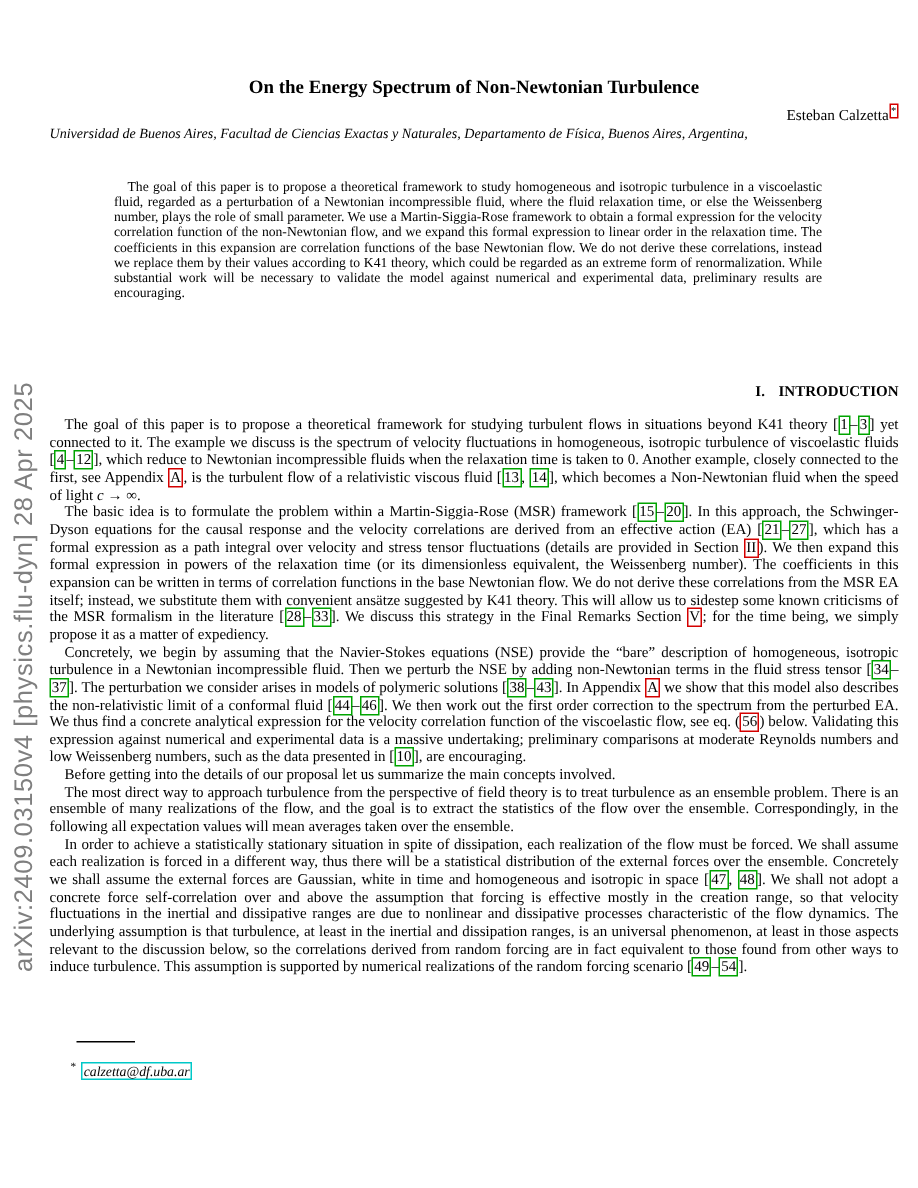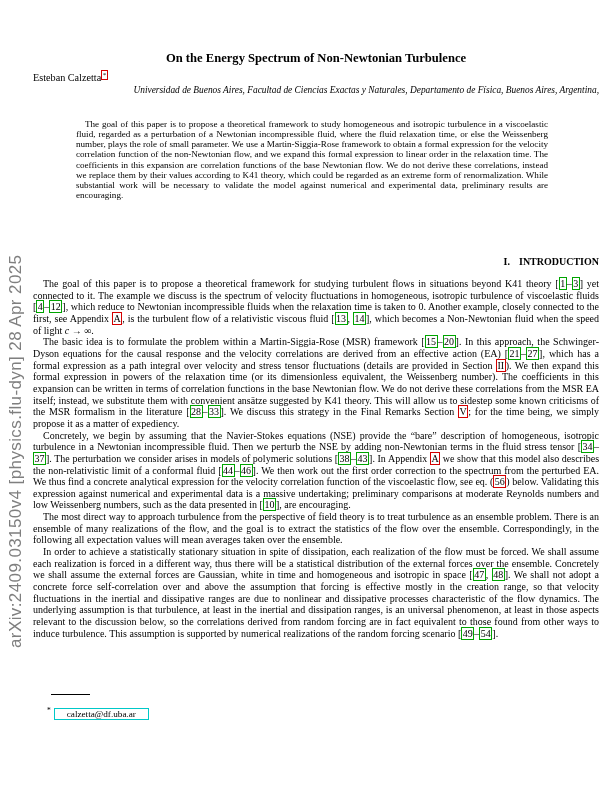--- a/index.html
+++ b/index.html
@@ -15,28 +15,28 @@
     writing-mode:vertical-rl; transform:rotate(180deg);
     font-family:"Liberation Sans", sans-serif; font-size:17px;
     color:var(--wm,#7f7f7f); letter-spacing:0.4px; white-space:nowrap;
   }
 
   .title {
     position:absolute; top:51px; left:33px; width:566px; text-align:center;
     font-weight:bold; font-size:12.6px;
   }
   .author-line {
-    position:absolute; top:72px; left:33px; width:566px; text-align:left;
+    position:absolute; top:72px; left:33px; width:566px; text-align:right;
     font-size:10.2px;
   }
   .author-marker {
     font-size:7px; vertical-align:super; line-height:0;
   }
   .affiliation {
-    position:absolute; top:85px; left:33px; width:566px; text-align:right;
+    position:absolute; top:85px; left:33px; width:566px; text-align:left;
     font-style:italic; font-size:9.4px; line-height:11.2px;
   }
 
   .abstract {
     position:absolute; top:119px; left:76px; width:472px;
     font-size:9.1px; line-height:10.15px; text-align:justify; text-indent:9px;
   }
 
   .section-heading {
     position:absolute; top:256px; left:33px; width:566px; text-align:right;
@@ -45,21 +45,21 @@
   .section-heading .sec-num { margin-right:9px; }
 
   .body-text {
     position:absolute; top:278px; left:33px; width:566px;
     font-size:10px; line-height:11.66px; text-align:justify;
   }
   .body-text p { margin:0; text-indent:10px; }
 
   .cite  { border:0.8px solid var(--cite,#00a400); padding:0 0.5px; }
   .iref  { border:0.8px solid var(--iref,#d40000); padding:0 0.5px; }
-  .urlbox{ border:0.8px solid var(--url,#00c8c8); padding:0 12px; }
+  .urlbox{ border:0.8px solid var(--url,#00c8c8); padding:0 1px;font-style:italic; }
   .mathvar { font-style:italic; }
 
   .footnote-rule {
     position:absolute; top:694px; left:51px; width:39px;
     border-top:0.9px solid #000;
   }
   .footnote {
     position:absolute; top:706px; left:47px; font-size:9.2px;
   }
   .footnote .fn-marker { font-size:7.5px; vertical-align:super; margin-right:3px; }
@@ -80,20 +80,21 @@
   </div>
 
   <div class="abstract">The goal of this paper is to propose a theoretical framework to study homogeneous and isotropic turbulence in a viscoelastic fluid, regarded as a perturbation of a Newtonian incompressible fluid, where the fluid relaxation time, or else the Weissenberg number, plays the role of small parameter. We use a Martin-Siggia-Rose framework to obtain a formal expression for the velocity correlation function of the non-Newtonian flow, and we expand this formal expression to linear order in the relaxation time. The coefficients in this expansion are correlation functions of the base Newtonian flow. We do not derive these correlations, instead we replace them by their values according to K41 theory, which could be regarded as an extreme form of renormalization. While substantial work will be necessary to validate the model against numerical and experimental data, preliminary results are encouraging.</div>
 
   <div class="section-heading"><span class="sec-num">I.</span><span>INTRODUCTION</span></div>
 
   <div class="body-text">
       <p>The goal of this paper is to propose a theoretical framework for studying turbulent flows in situations beyond K41 theory [<span class="cite">1</span>–<span class="cite">3</span>] yet connected to it. The example we discuss is the spectrum of velocity fluctuations in homogeneous, isotropic turbulence of viscoelastic fluids [<span class="cite">4</span>–<span class="cite">12</span>], which reduce to Newtonian incompressible fluids when the relaxation time is taken to 0. Another example, closely connected to the first, see Appendix <span class="iref">A</span>, is the turbulent flow of a relativistic viscous fluid [<span class="cite">13</span>, <span class="cite">14</span>], which becomes a Non-Newtonian fluid when the speed of light <span class="mathvar">c</span> → ∞.</p>
       <p>The basic idea is to formulate the problem within a Martin-Siggia-Rose (MSR) framework [<span class="cite">15</span>–<span class="cite">20</span>]. In this approach, the Schwinger-Dyson equations for the causal response and the velocity correlations are derived from an effective action (EA) [<span class="cite">21</span>–<span class="cite">27</span>], which has a formal expression as a path integral over velocity and stress tensor fluctuations (details are provided in Section <span class="iref">II</span>). We then expand this formal expression in powers of the relaxation time (or its dimensionless equivalent, the Weissenberg number). The coefficients in this expansion can be written in terms of correlation functions in the base Newtonian flow. We do not derive these correlations from the MSR EA itself; instead, we substitute them with convenient ansätze suggested by K41 theory. This will allow us to sidestep some known criticisms of the MSR formalism in the literature [<span class="cite">28</span>–<span class="cite">33</span>]. We discuss this strategy in the Final Remarks Section <span class="iref">V</span>; for the time being, we simply propose it as a matter of expediency.</p>
       <p>Concretely, we begin by assuming that the Navier-Stokes equations (NSE) provide the “bare” description of homogeneous, isotropic turbulence in a Newtonian incompressible fluid. Then we perturb the NSE by adding non-Newtonian terms in the fluid stress tensor [<span class="cite">34</span>–<span class="cite">37</span>]. The perturbation we consider arises in models of polymeric solutions [<span class="cite">38</span>–<span class="cite">43</span>]. In Appendix <span class="iref">A</span> we show that this model also describes the non-relativistic limit of a conformal fluid [<span class="cite">44</span>–<span class="cite">46</span>]. We then work out the first order correction to the spectrum from the perturbed EA. We thus find a concrete analytical expression for the velocity correlation function of the viscoelastic flow, see eq. (<span class="iref">56</span>) below. Validating this expression against numerical and experimental data is a massive undertaking; preliminary comparisons at moderate Reynolds numbers and low Weissenberg numbers, such as the data presented in [<span class="cite">10</span>], are encouraging.</p>
+      <p>Before getting into the details of our proposal let us summarize the main concepts involved.</p>
       <p>The most direct way to approach turbulence from the perspective of field theory is to treat turbulence as an ensemble problem. There is an ensemble of many realizations of the flow, and the goal is to extract the statistics of the flow over the ensemble. Correspondingly, in the following all expectation values will mean averages taken over the ensemble.</p>
       <p>In order to achieve a statistically stationary situation in spite of dissipation, each realization of the flow must be forced. We shall assume each realization is forced in a different way, thus there will be a statistical distribution of the external forces over the ensemble. Concretely we shall assume the external forces are Gaussian, white in time and homogeneous and isotropic in space [<span class="cite">47</span>, <span class="cite">48</span>]. We shall not adopt a concrete force self-correlation over and above the assumption that forcing is effective mostly in the creation range, so that velocity fluctuations in the inertial and dissipative ranges are due to nonlinear and dissipative processes characteristic of the flow dynamics. The underlying assumption is that turbulence, at least in the inertial and dissipation ranges, is an universal phenomenon, at least in those aspects relevant to the discussion below, so the correlations derived from random forcing are in fact equivalent to those found from other ways to induce turbulence. This assumption is supported by numerical realizations of the random forcing scenario [<span class="cite">49</span>–<span class="cite">54</span>].</p>
     </div>
 
   <div class="footnote-rule"></div>
 
   <div class="footnote"><span class="fn-marker">*</span><span class="urlbox">calzetta@df.uba.ar</span></div>
 
 </div>
 

